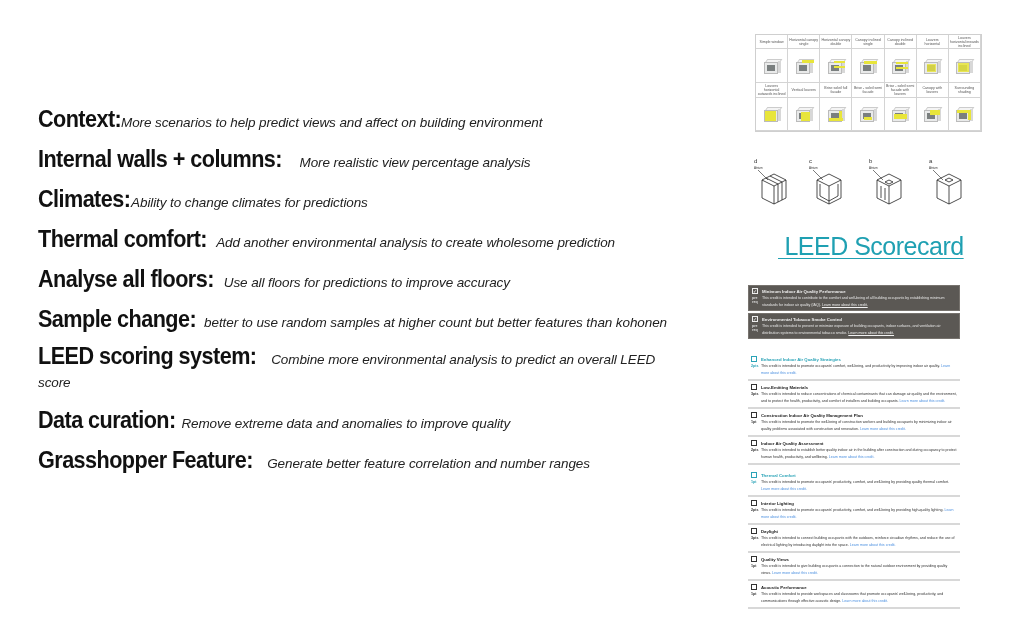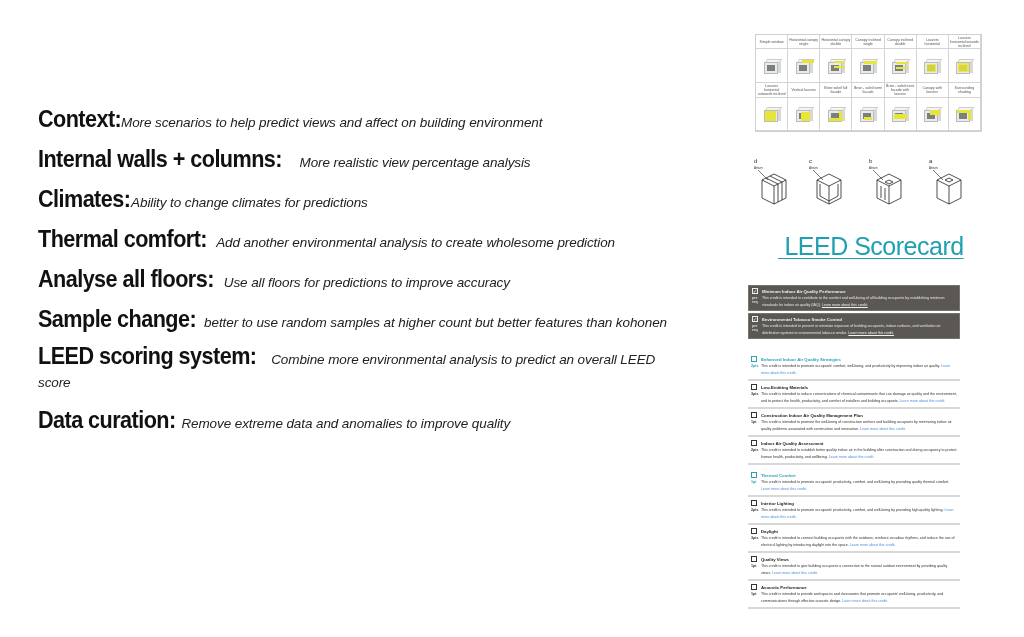--- a/index.html
+++ b/index.html
@@ -59,20 +59,21 @@
 
 <div class="items">
   <div class="item"><span class="head">Context:</span> <span class="desc">More scenarios to help predict views and affect on building environment</span></div>
   <div class="item"><span class="head">Internal walls + columns:</span> <span class="desc">More realistic view percentage analysis</span></div>
   <div class="item"><span class="head">Climates:</span> <span class="desc">Ability to change climates for predictions</span></div>
   <div class="item"><span class="head">Thermal comfort:</span> <span class="desc">Add another environmental analysis to create wholesome prediction</span></div>
   <div class="item"><span class="head">Analyse all floors:</span> <span class="desc">Use all floors for predictions to improve accuracy</span></div>
   <div class="item"><span class="head">Sample change:</span> <span class="desc">better to use random samples at higher count but better features than kohonen</span></div>
   <div class="item wrap"><span class="head">LEED scoring system:</span> <span class="desc" style="display:inline;">Combine more environmental analysis to predict an overall LEED score</span></div>
   <div class="item"><span class="head">Data curation:</span> <span class="desc">Remove extreme data and anomalies to improve quality</span></div>
+  <div class="item"><span class="head">Grasshopper Feature:</span> <span class="desc">Generate better feature correlation and number ranges</span></div>
 </div>
 
 <div class="shading-grid" id="shading-grid">
     <div class="cell">
       <span class="cell-label">Simple window</span>
     </div>
     <div class="cell">
       <span class="cell-label">Horizontal canopy single</span>
     </div>
     <div class="cell">

